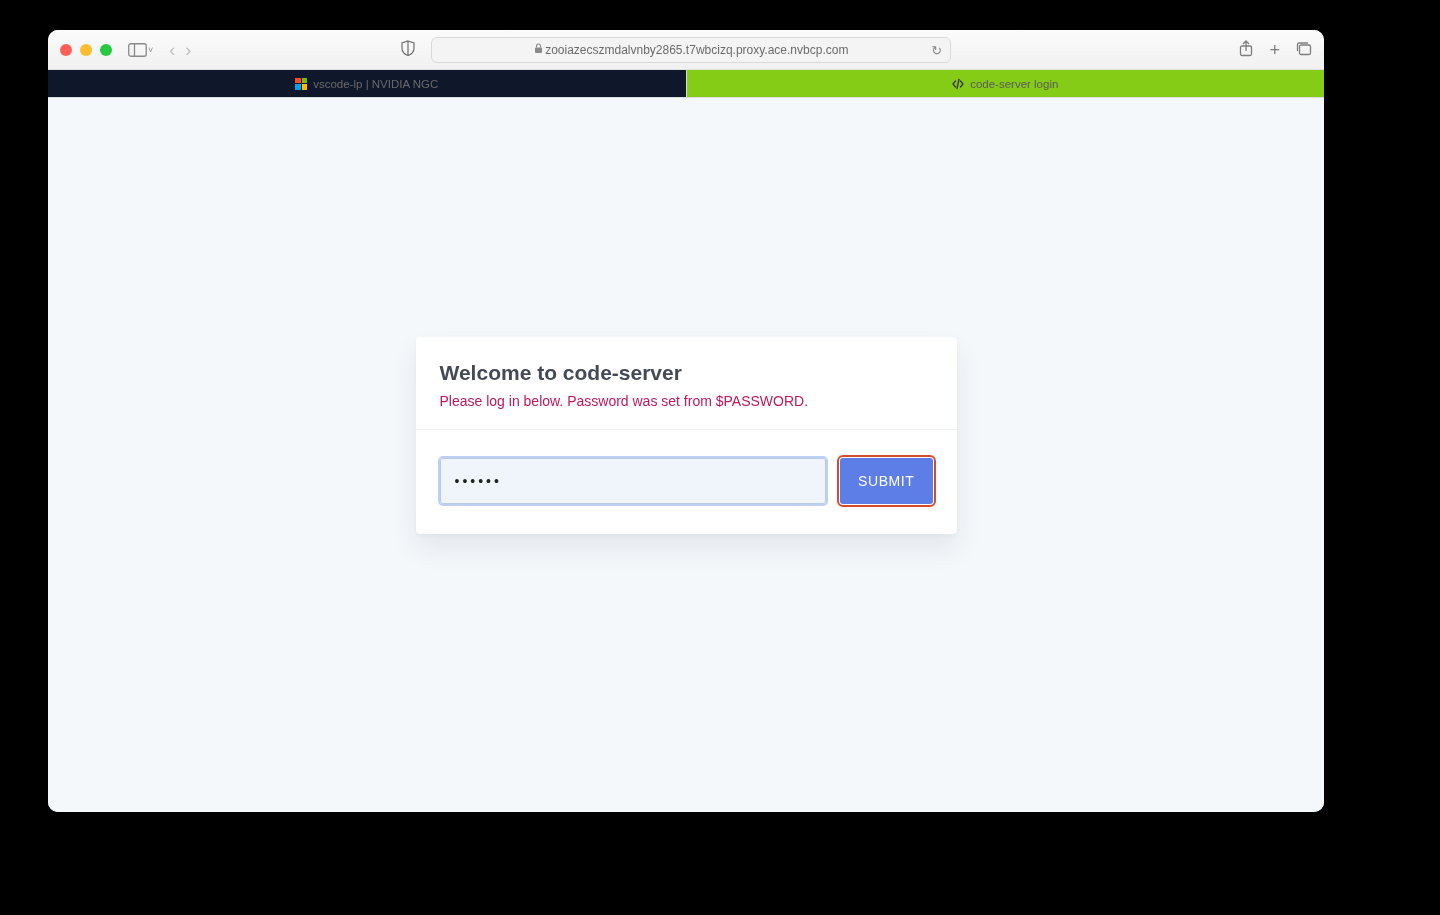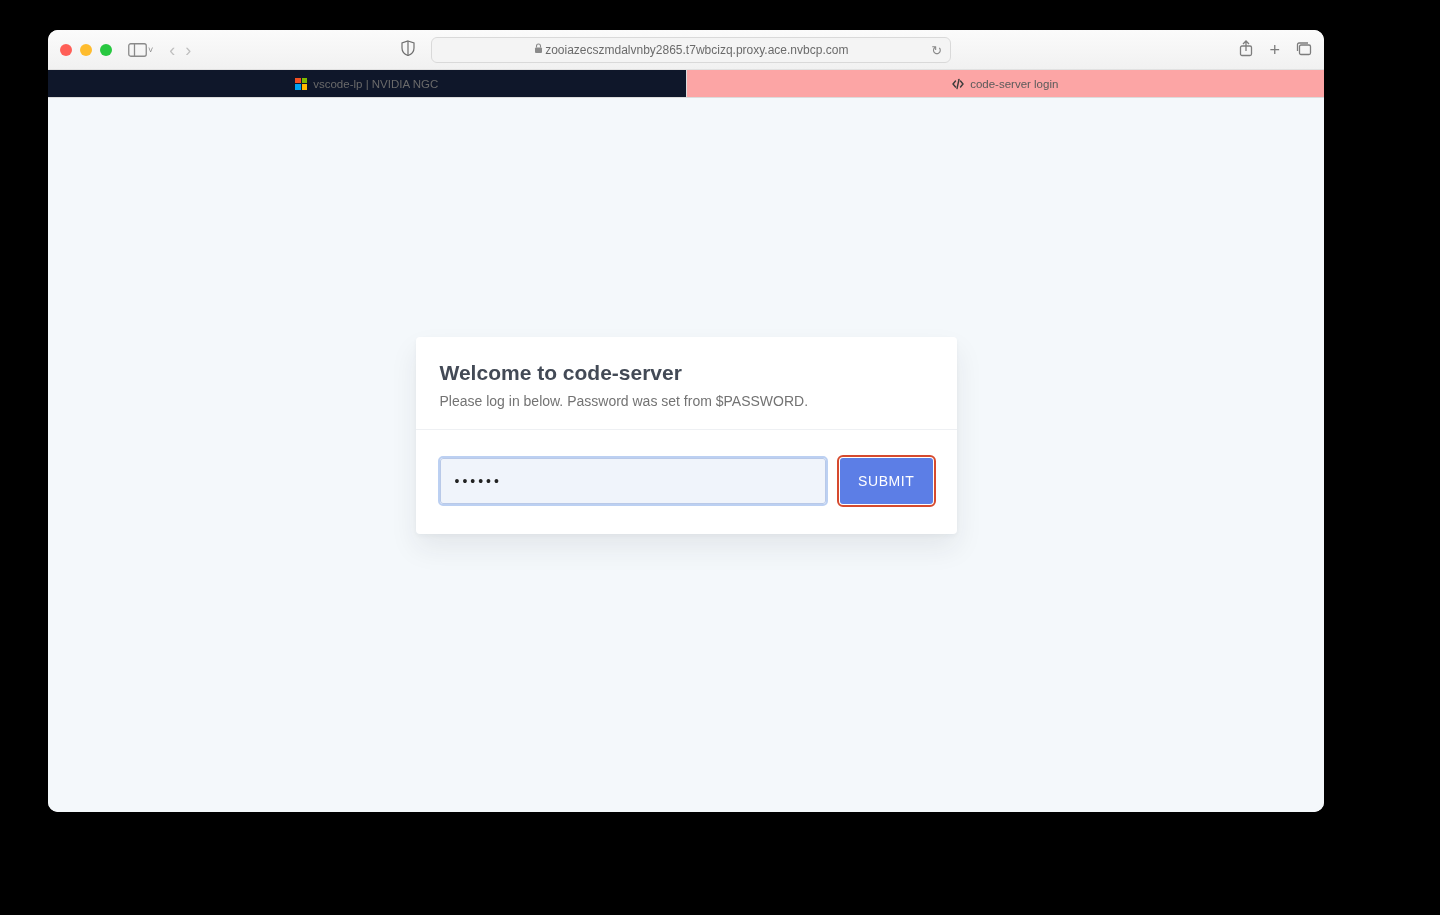--- a/index.html
+++ b/index.html
@@ -70,21 +70,21 @@
       height:28px; display:flex; border-bottom:1px solid #dcdcdc;
       background:#f2f2f2;
     }
     .tab{
       flex:1; display:flex; align-items:center; justify-content:center;
       gap:6px; font-size:11.5px; color:#5a5a5a; border-right:1px solid #dcdcdc;
       position:relative; cursor:default;
     }
     .tab:last-child{border-right:none;}
     .tab.inactive{background:#0f172a; color:#6a6a6a;}
-    .tab.active{background:#fca5a5;}
+    .tab.active{background:#84cc16;}
 
     .ms-logo{width:12px;height:12px;display:grid;grid-template-columns:1fr 1fr;grid-template-rows:1fr 1fr;gap:1px;}
     .ms-logo div:nth-child(1){background:#f25022;}
     .ms-logo div:nth-child(2){background:#7fba00;}
     .ms-logo div:nth-child(3){background:#00a4ef;}
     .ms-logo div:nth-child(4){background:#ffb900;}
 
     .cs-icon{width:12px;height:12px; color:#3b3b3b;}
 
     
@@ -97,21 +97,21 @@
     .card{
       width:541px;
       background:#fff;
       border-radius:4px;
       box-shadow: 0 14px 28px rgba(32,41,56,0.08), 0 2px 4px rgba(32,41,56,0.04);
       overflow:hidden;
       transform: translateY(-20px);
     }
     .card-top{padding:24px 24px 20px 24px;border-bottom:1px solid #eef0f3;}
     .card-title{font-size:21px;font-weight:700;color:#434a56;margin-bottom:8px;}
-    .card-sub{font-size:14px;color:#737373;}
+    .card-sub{font-size:14px;color:#be185d;}
 
     .card-form{padding:28px 24px 30px 24px; display:flex; gap:14px; align-items:stretch;}
     .pw-input{
       flex:1; height:46px; border:1px solid #b9c9e8; border-radius:3px;
       background:#f0f4fb;
       padding:0 14px;
       font-size:14px; color:#222; letter-spacing:3px;
       outline:2px solid #bcd0f2; outline-offset:0;
     }
     .submit-btn{

